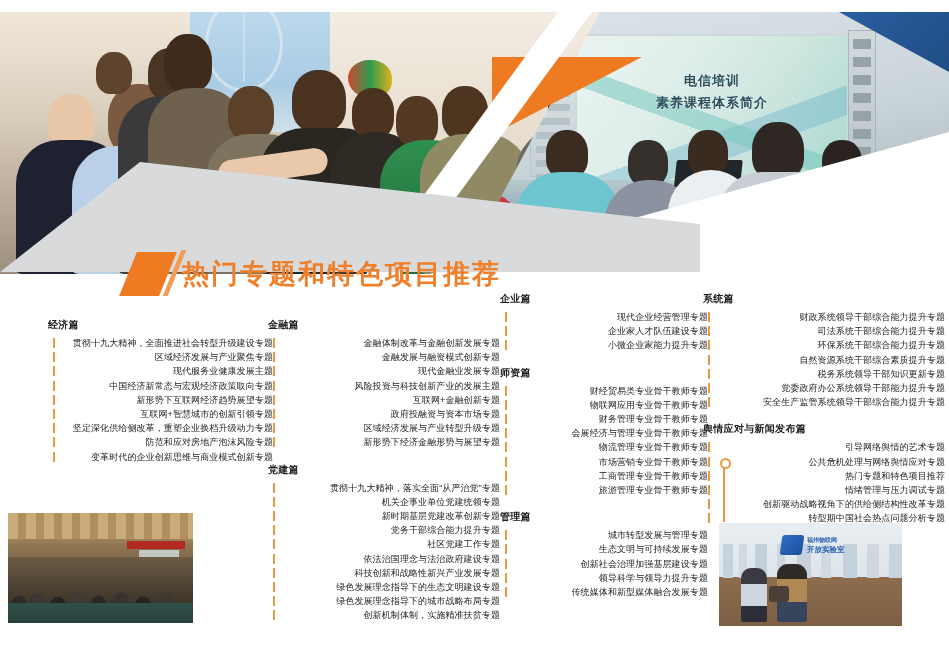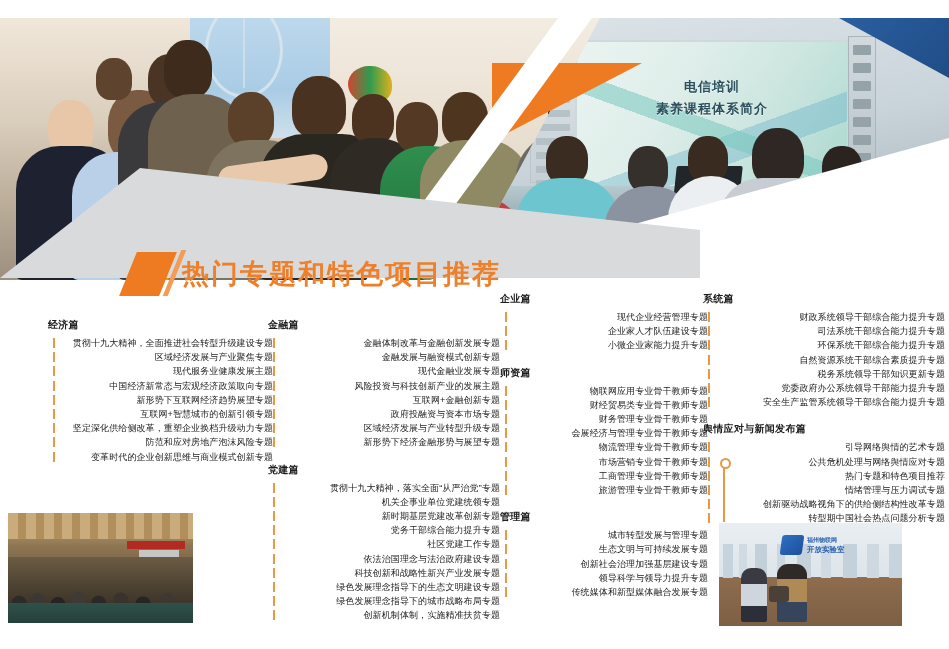--- a/index.html
+++ b/index.html
@@ -6,21 +6,21 @@
   body{
     width:949px;height:649px;
     background:#ffffff;
     font-family:"Liberation Sans","DejaVu Sans",sans-serif;
     overflow:hidden;
     position:relative;
   }
 
   
   #collage{
-    position:absolute;left:0;top:18px;width:949px;height:300px;
+    position:absolute;left:0;top:12px;width:949px;height:300px;
     background:#ffffff;overflow:hidden;
   }
 
   
   .photo-left{
     position:absolute;left:0;top:0;width:600px;height:262px;
     background:linear-gradient(180deg,#f0e7da 0%,#e7dccd 18%,#d9cdbb 40%,#bcae9b 70%,#9c8f7e 100%);
     clip-path:polygon(0 0, 600px 0, 600px 180px, 430px 262px, 0 262px);
     overflow:hidden;
   }
@@ -397,22 +397,22 @@
       <div class="sec-title">企业篇</div>
       <ul class="items">
         <li>现代企业经营管理专题</li>
         <li>企业家人才队伍建设专题</li>
         <li>小微企业家能力提升专题</li>
       </ul>
     </div>
     <div class="sec">
       <div class="sec-title">师资篇</div>
       <ul class="items">
+        <li>财经贸易类专业骨干教师专题</li>
         <li>物联网应用专业骨干教师专题</li>
-        <li>财经贸易类专业骨干教师专题</li>
         <li>财务管理专业骨干教师专题</li>
         <li>会展经济与管理专业骨干教师专题</li>
         <li>物流管理专业骨干教师专题</li>
         <li>市场营销专业骨干教师专题</li>
         <li>工商管理专业骨干教师专题</li>
         <li>旅游管理专业骨干教师专题</li>
       </ul>
     </div>
     <div class="sec">
       <div class="sec-title">管理篇</div>

